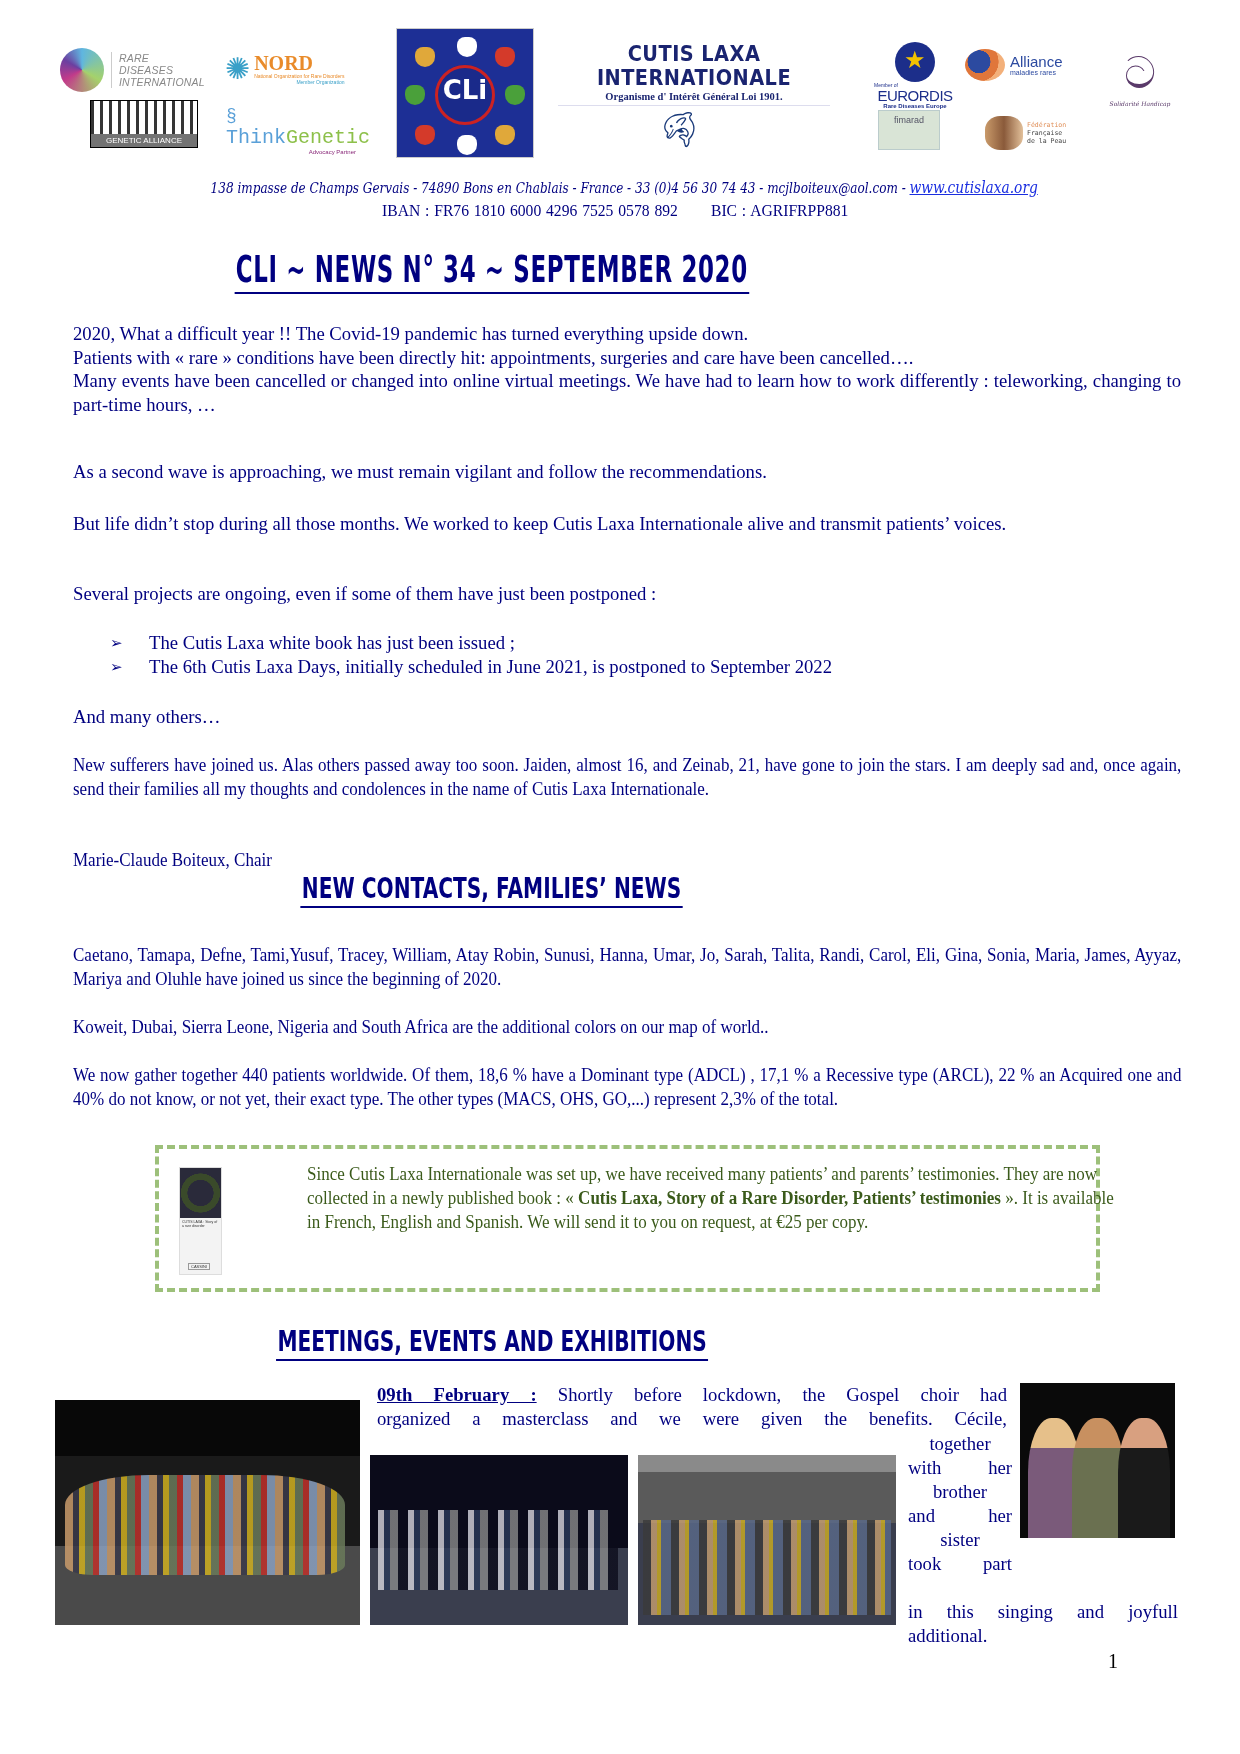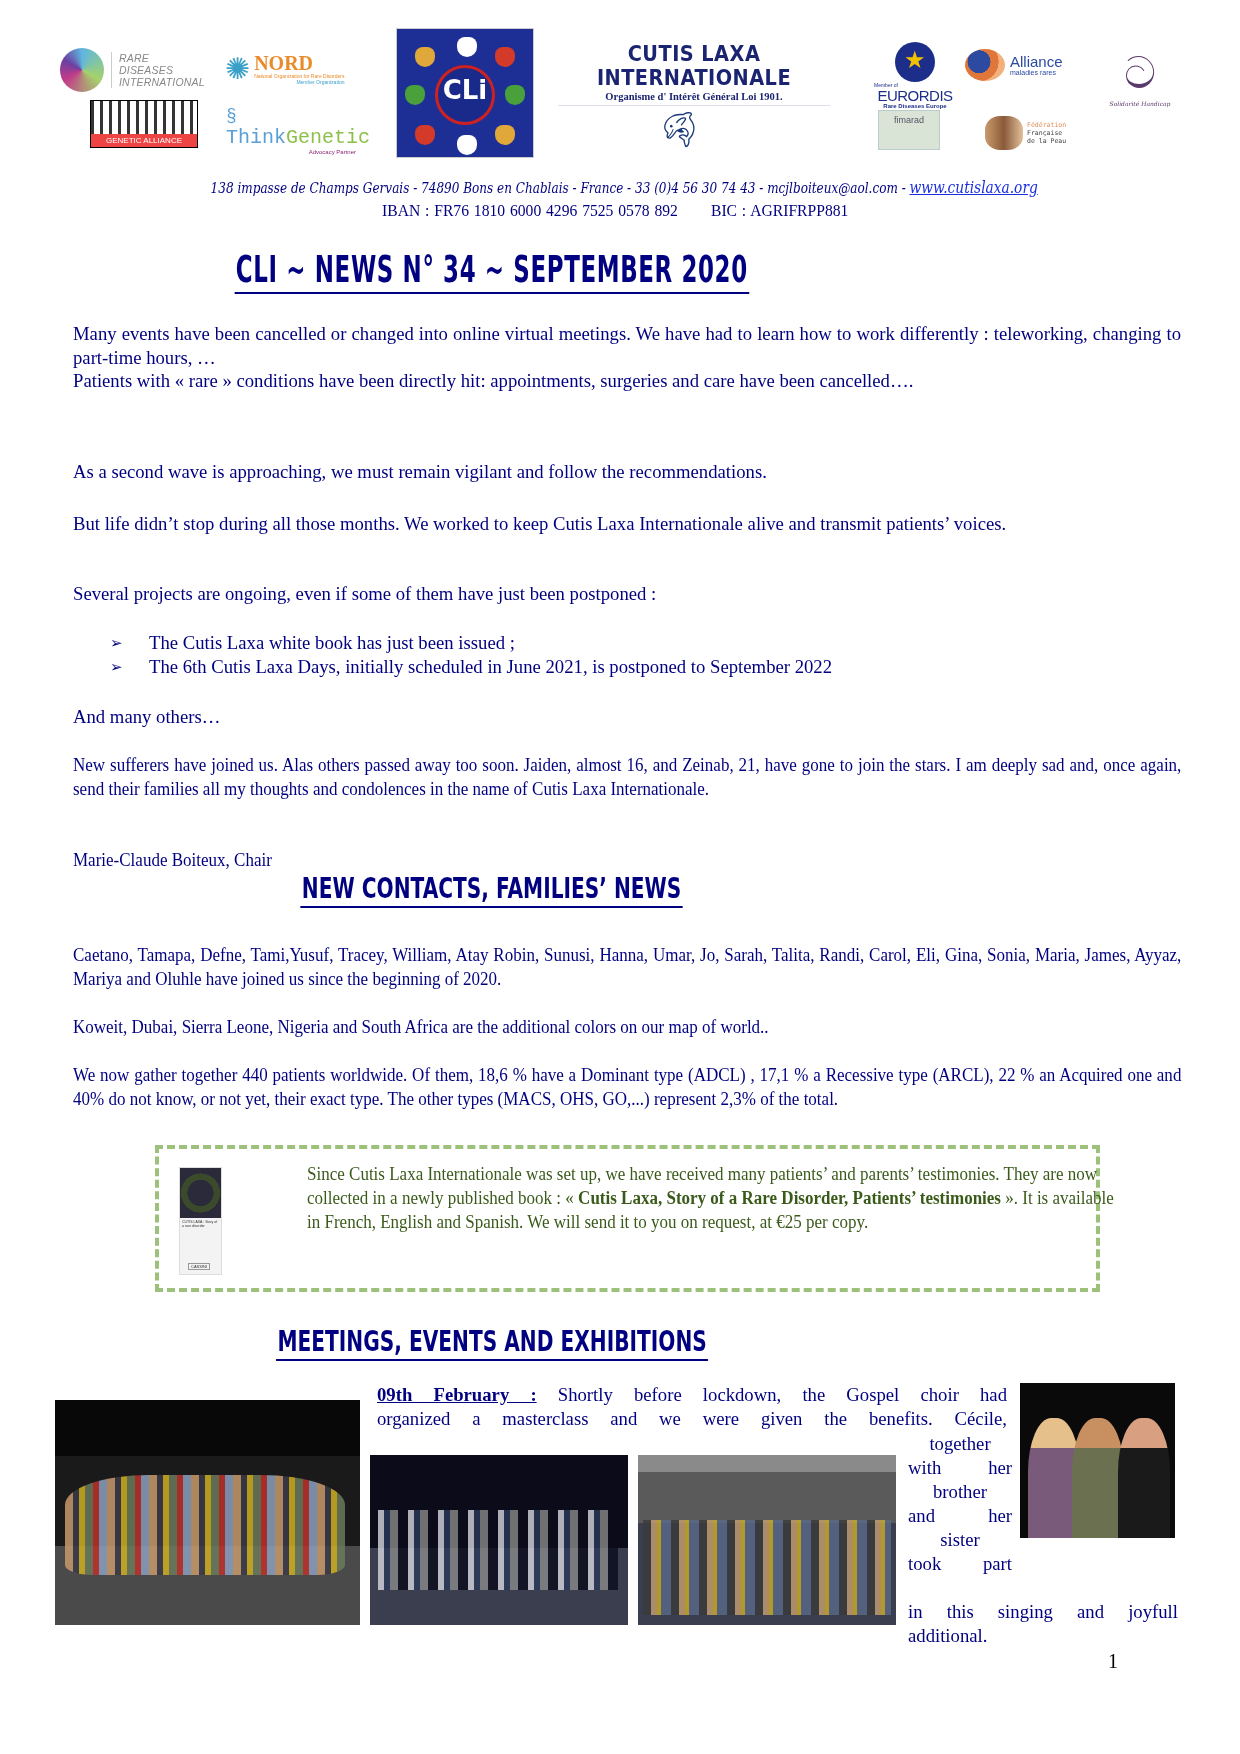--- a/index.html
+++ b/index.html
@@ -16,21 +16,21 @@
   .rdi-text { font-family: "Liberation Sans", sans-serif; font-size: 10.5px; line-height: 12px; color: #888; letter-spacing: 0.2px; }
 
   .logo-nord { left: 225px; top: 48px; width: 140px; height: 42px; display: flex; align-items: center; }
   .nord-star { font-size: 30px; color: #3aa0c8; line-height: 30px; margin-right: 4px; }
   .nord-title { font-family: "Liberation Serif", serif; font-size: 20px; color: #e98b2a; font-weight: bold; line-height: 20px; }
   .nord-sub { font-family: "Liberation Sans", sans-serif; font-size: 5px; color: #e98b2a; line-height: 6px; }
   .nord-sub2 { font-family: "Liberation Sans", sans-serif; font-size: 5px; color: #3aa0c8; line-height: 6px; text-align: right; }
 
   .logo-ga { left: 90px; top: 100px; width: 108px; height: 48px; background: #fff; border: 1px solid #000; display: flex; flex-direction: column; }
   .ga-art { flex: 1; background: repeating-linear-gradient(90deg, #111 0 3px, #fff 3px 9px); opacity: .85; }
-  .ga-label { background: #ef4444; color: #fff; font-family: "Liberation Sans", sans-serif; font-size: 8px; text-align: center; padding: 2px 0; }
+  .ga-label { background: #737373; color: #fff; font-family: "Liberation Sans", sans-serif; font-size: 8px; text-align: center; padding: 2px 0; }
 
   .logo-tg { left: 226px; top: 105px; width: 140px; height: 40px; }
   .tg-main { font-family: Liberation Mono, monospace; font-size: 20px; line-height: 22px; }
   .tg-think { color: #5aa0d8; }
   .tg-gen { color: #8dc04a; }
   .tg-icon { color: #5aa0d8; font-size: 18px; }
   .tg-sub { font-family: "Liberation Sans", sans-serif; font-size: 6px; color: #8a2a7a; text-align: right; padding-right: 10px; }
 
   .logo-cli-art { left: 396px; top: 28px; width: 138px; height: 130px;
     background: radial-gradient(circle at 50% 50%, #1a2a8a 0 30%, #1d2f95 31% 100%);
@@ -228,22 +228,23 @@
 </div>
 <div class="abs iban">
   <span>IBAN : FR76 1810 6000 4296 7525 0578 892</span><span class="gap"></span><span>BIC : AGRIFRPP881</span>
 </div>
 
 <div class="heading h-main">
   <span>CLi ~ NEWS  N° 34 ~ SEPTEMBER 2020</span>
 </div>
 
 <div class="txt" style="top:322px;">
+  <div>2020, What a difficult year !! The Covid-19 pandemic has turned everything upside down.</div>
+  <div>Patients with « rare » conditions have been directly hit: appointments, surgeries and care have been cancelled….</div>
   <div>Many events have been cancelled or changed into online virtual meetings. We have had to learn how to work differently : teleworking, changing to part-time hours, …</div>
-  <div>Patients with « rare » conditions have been directly hit: appointments, surgeries and care have been cancelled….</div>
 </div>
 <div class="txt" style="top:460px;">As a second wave is approaching, we must remain vigilant and follow the recommendations.</div>
 <div class="txt" style="top:512px;">But life didn’t stop during all those months. We worked to keep Cutis Laxa Internationale alive and transmit patients’ voices.</div>
 <div class="txt" style="top:582px;">Several projects are ongoing, even if some of them have just been postponed :</div>
 
 <ul class="bullets">
   <li>
       <span class="arrow">➢</span>
       <span>The Cutis Laxa white book has just been issued ;</span>
     </li>

